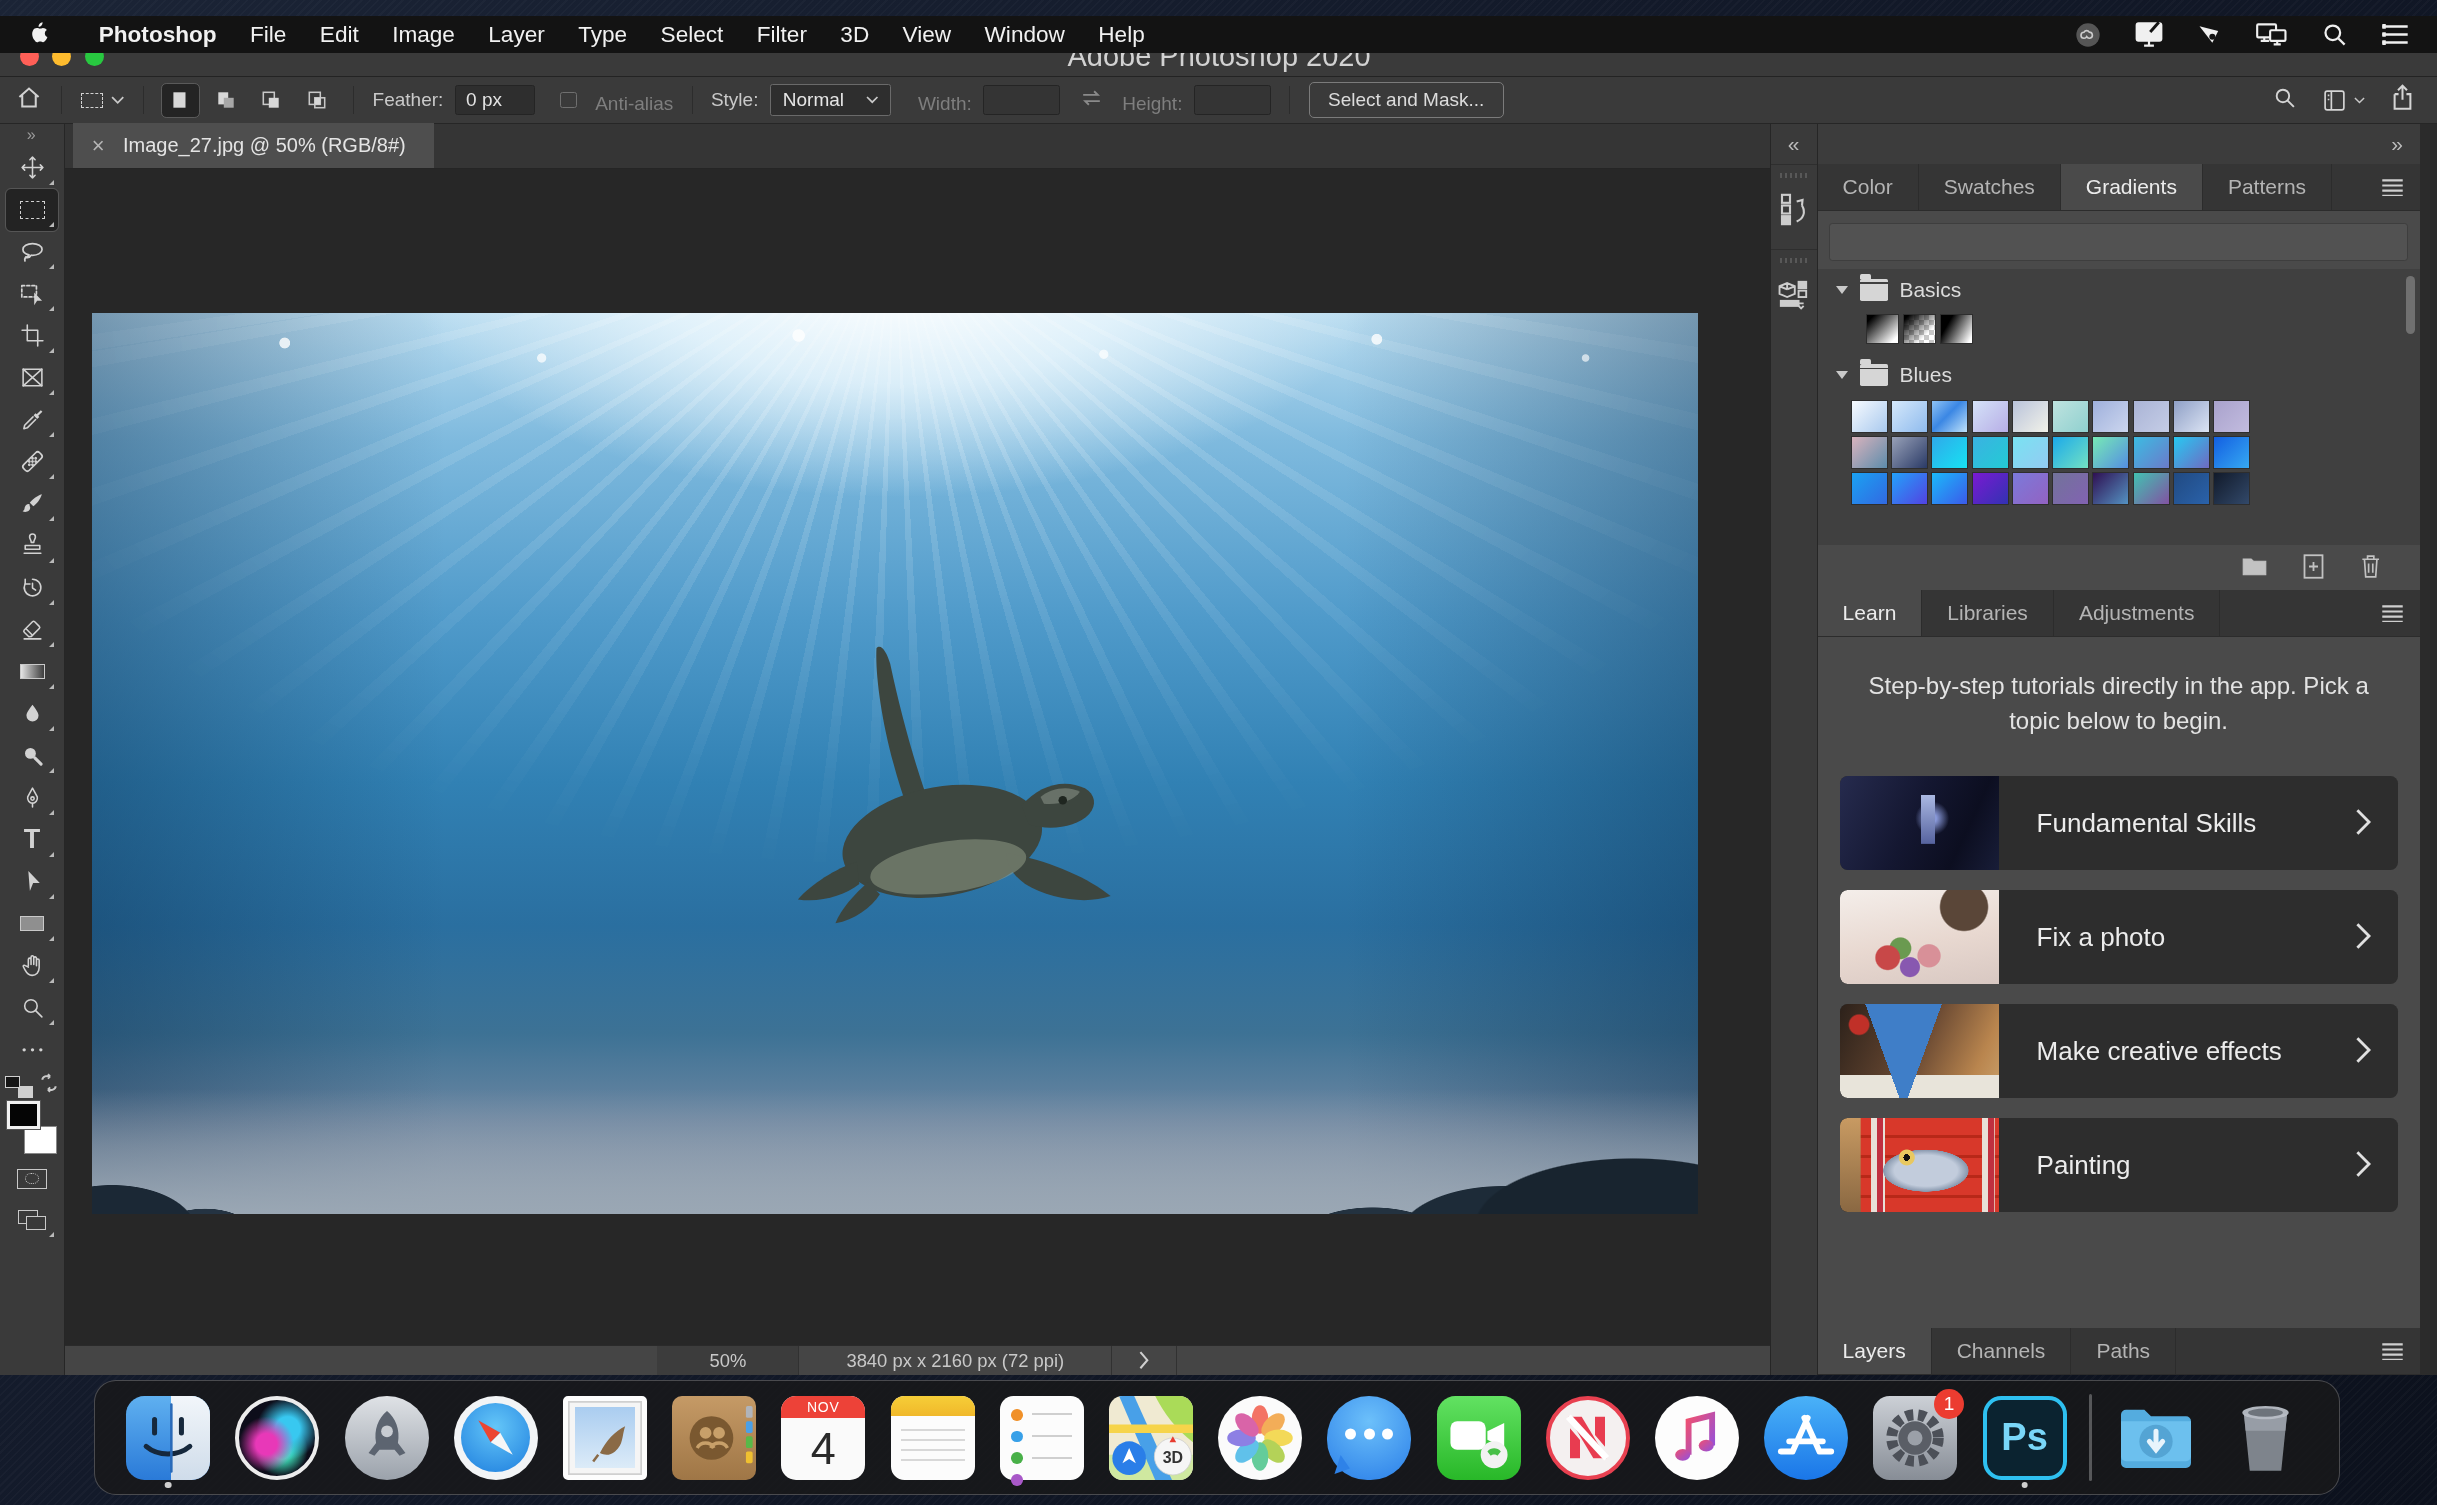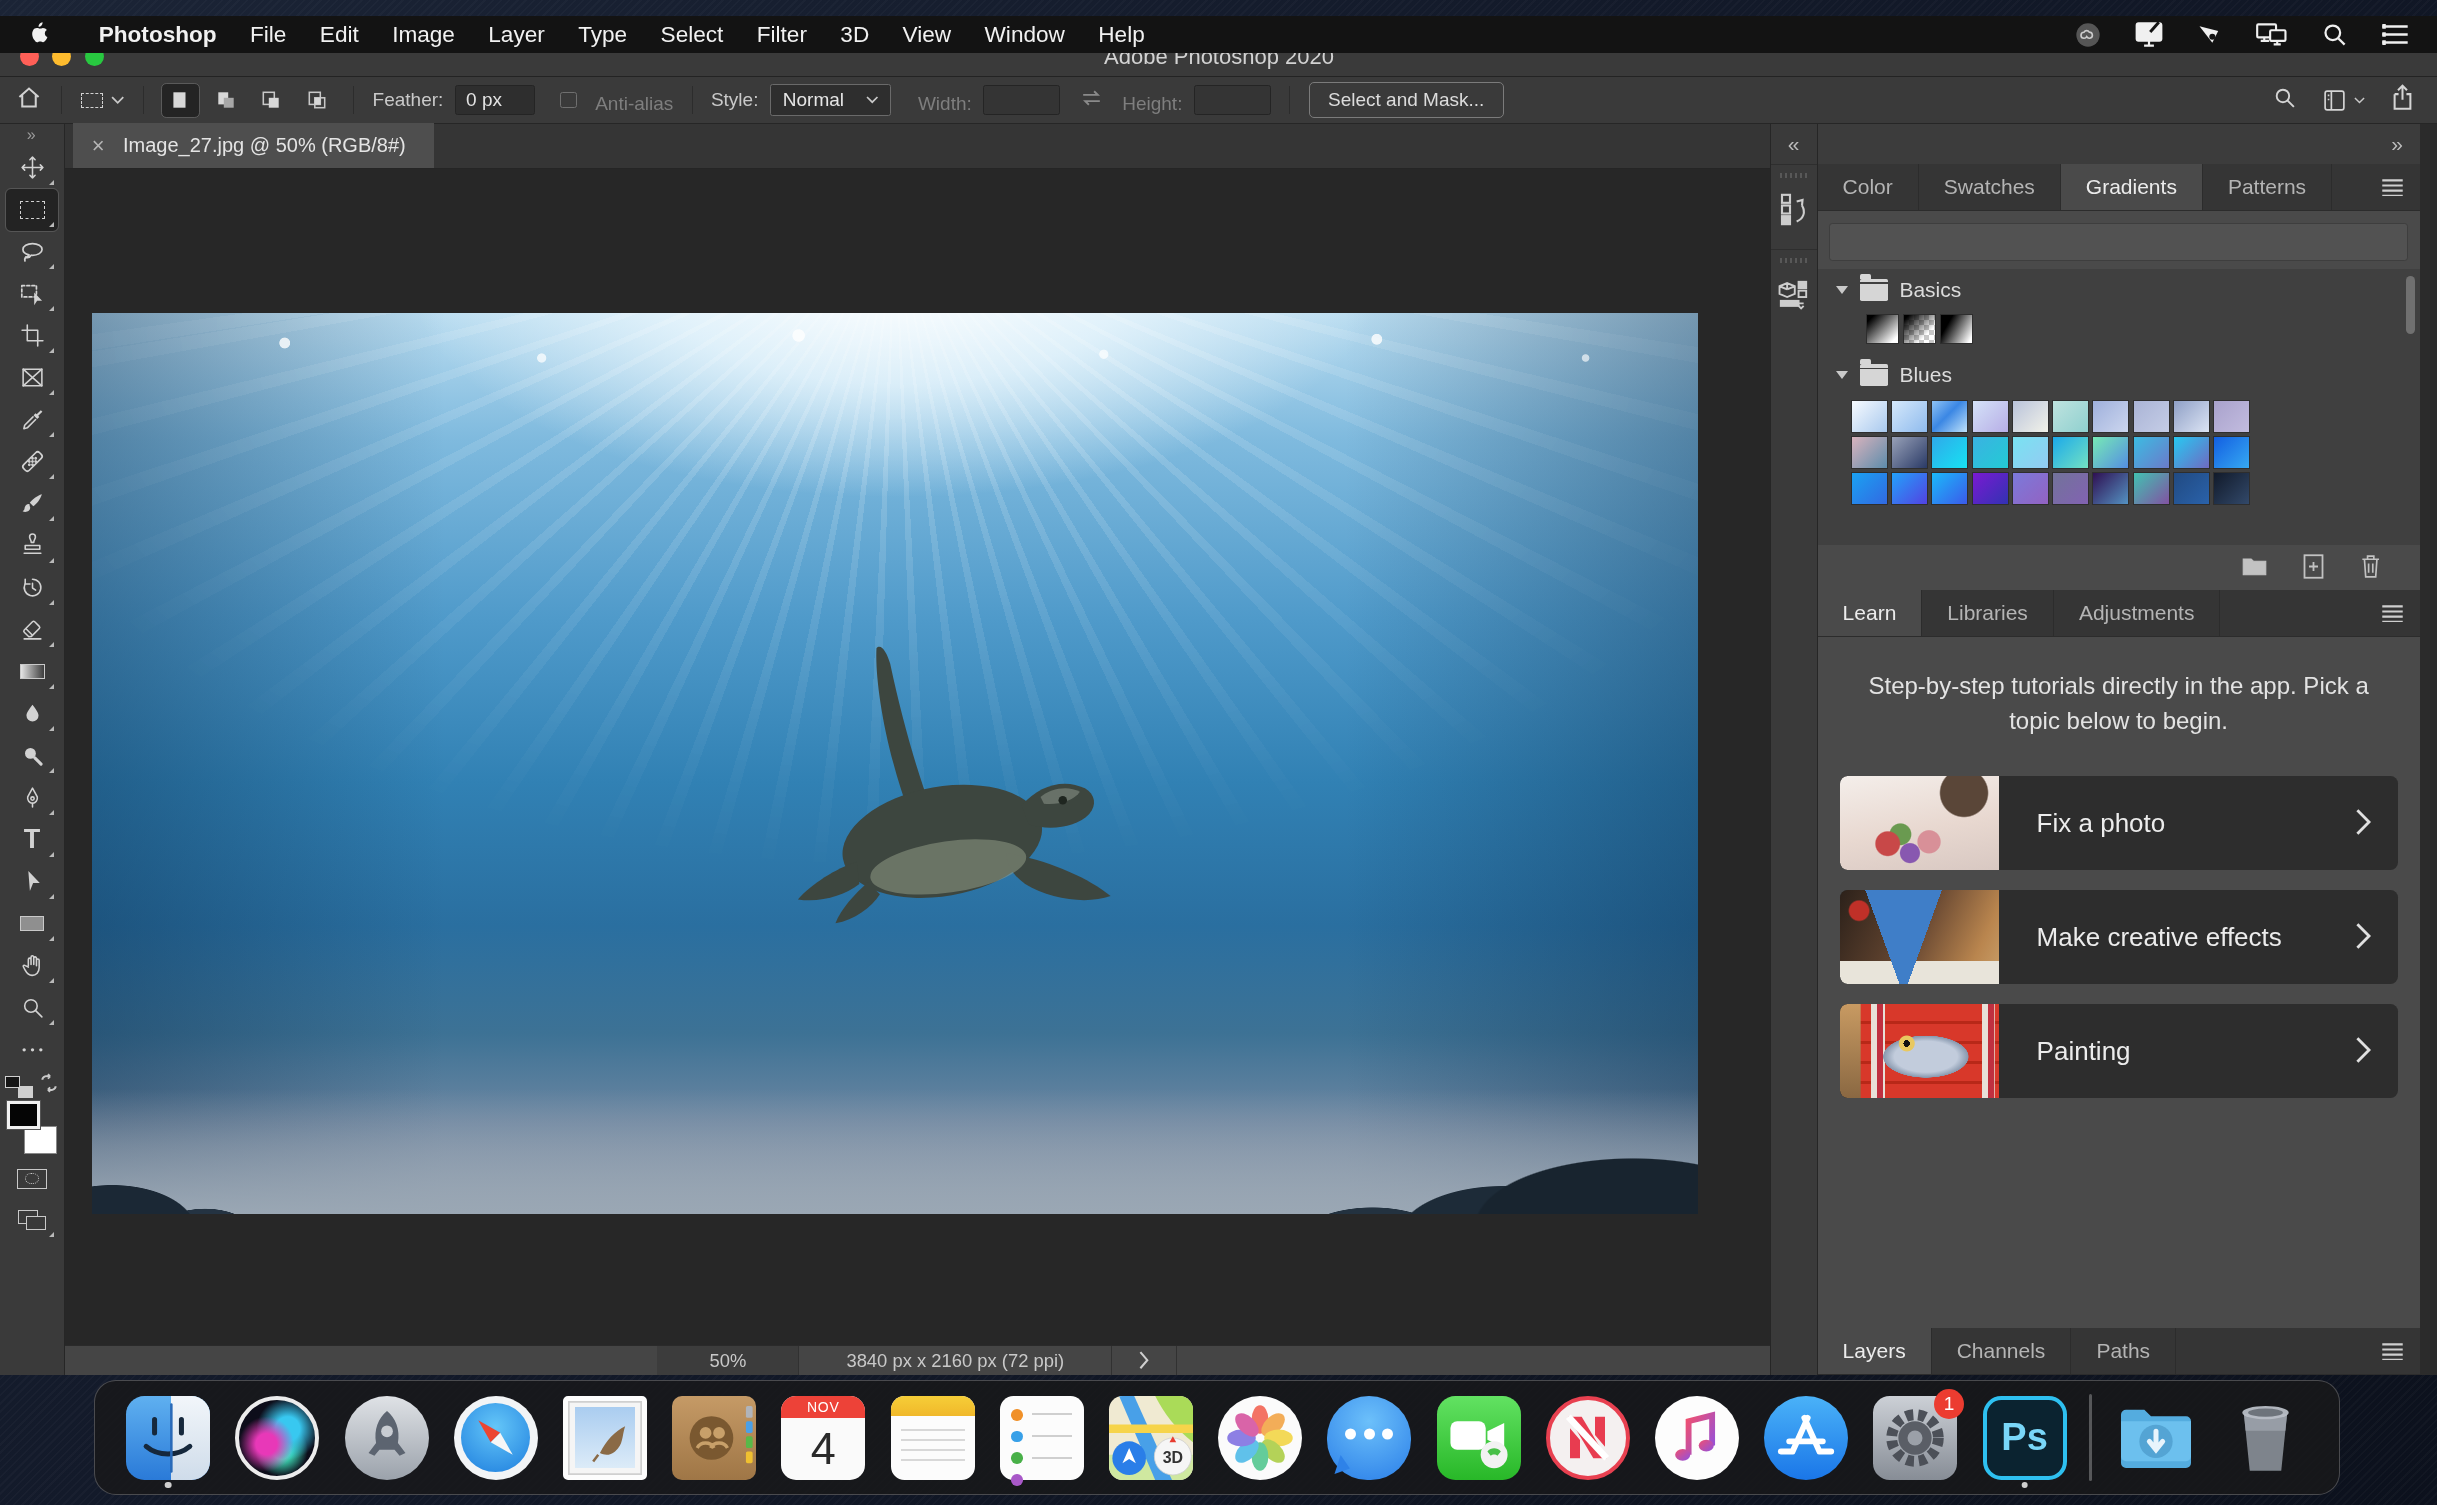--- a/index.html
+++ b/index.html
@@ -16,21 +16,21 @@
   .menu-item.app{font-weight:bold;}
   .mb-right{margin-left:auto;display:flex;align-items:center;gap:32px;padding-right:28px;color:#e8e8e8;}
   .mb-right svg{display:block;}
   
   .window{position:absolute;top:37px;left:0;width:2438px;height:1338px;background:#323232;
     display:flex;flex-direction:column;z-index:10;}
   .titlebar{height:40px;background:#3a3a3a;border-bottom:0.8px solid #232323;position:relative;
     display:flex;align-items:center;}
   .lights{display:flex;gap:13.4px;margin-left:20px;}
   .light{width:19px;height:19px;border-radius:50%;}
-  .title{position:absolute;left:0;right:0;text-align:center;color:#d2d2d2;font-size:22px;}
+  .title{position:absolute;left:0;right:0;text-align:center;color:#d2d2d2;font-size:29px;}
   
   .optionsbar{height:47px;background:#3a3a3a;border-bottom:0.8px solid #262626;display:flex;
     align-items:center;color:#c9c9c9;font-size:19px;padding-left:15px;gap:11.7px;}
   .osep{width:0.8px;height:28px;background:#2c2c2c;margin:0 6.7px;}
   .opt-field{background:#2e2e2e;border:0.8px solid #242424;border-radius:2.5px;height:30px;
     display:flex;align-items:center;padding:0 10px;color:#e2e2e2;min-width:80px;}
   .opt-field.empty{min-width:77px;background:#343434;}
   .opt-label.dis{color:#7e7e7e;margin-top:8px;}
   .checkbox{width:16.7px;height:16.7px;border:1.7px solid #6f6f6f;border-radius:2.5px;margin-right:6.7px;}
   .opt-select{background:#2e2e2e;border:0.8px solid #6a6a6a;border-radius:2.5px;height:32px;
@@ -679,20 +679,27 @@
           <span class="pmenu">
               <svg width="25" height="18.4" viewBox="0 0 22 16" stroke-width="1.8">
                 <path d="M2 2h18M2 6.5h18M2 11h18M2 15.5h18"></path>
               </svg>
             </span>
         </div>
         <div class="learn-body">
           <div class="learn-sub">Step-by-step tutorials directly in the app. Pick a topic below to begin.</div>
           <div class="cards">
             <div class="card">
+              <span class="thumb" style="background: linear-gradient(rgb(170, 184, 226), rgb(86, 99, 159)) 56% 42% / 9% 52% no-repeat, radial-gradient(circle at 58% 45%, rgb(136, 152, 216) 0px, rgb(136, 152, 216) 4%, rgba(40, 50, 100, 0) 16%), linear-gradient(115deg, rgb(38, 43, 78) 0%, rgb(20, 23, 49) 45%, rgb(12, 14, 32) 75%, rgb(24, 29, 56) 100%);"></span>
+              <span class="clabel">Fundamental Skills</span>
+              <span class="cchev"><svg width="18.4" height="28" viewBox="0 0 14 24" fill="none">
+                    <path d="M2 2l10 10L2 22"></path>
+                  </svg></span>
+            </div>
+            <div class="card">
               <span class="thumb" style="background: radial-gradient(circle at 78% 18%, rgb(90, 70, 56) 0px, rgb(90, 70, 56) 16%, rgba(90, 70, 56, 0) 17%), radial-gradient(circle at 30% 72%, rgb(200, 72, 72) 0px, rgb(200, 72, 72) 9%, rgba(200, 72, 72, 0) 10%), radial-gradient(circle at 44% 82%, rgb(136, 88, 176) 0px, rgb(136, 88, 176) 8%, rgba(136, 88, 176, 0) 9%), radial-gradient(circle at 56% 70%, rgb(216, 144, 152) 0px, rgb(216, 144, 152) 10%, rgba(216, 144, 152, 0) 11%), radial-gradient(circle at 38% 62%, rgb(106, 154, 80) 0px, rgb(106, 154, 80) 9%, rgba(106, 154, 80, 0) 10%), linear-gradient(170deg, rgb(244, 238, 234), rgb(232, 216, 208) 55%, rgb(216, 200, 194));"></span>
               <span class="clabel">Fix a photo</span>
               <span class="cchev"><svg width="18.4" height="28" viewBox="0 0 14 24" fill="none">
                     <path d="M2 2l10 10L2 22"></path>
                   </svg></span>
             </div>
             <div class="card">
               <span class="thumb" style="background: conic-gradient(from 340deg at 40% 112%, rgb(63, 126, 200) 0deg, rgb(63, 126, 200) 40deg, rgba(0, 0, 0, 0) 40deg), linear-gradient(0deg, rgb(232, 228, 218) 0px, rgb(232, 228, 218) 24%, rgba(232, 228, 218, 0) 24%), radial-gradient(circle at 12% 22%, rgb(192, 48, 40) 0px, rgb(192, 48, 40) 6%, rgba(192, 48, 40, 0) 7%), radial-gradient(circle at 24% 10%, rgb(168, 40, 32) 0px, rgb(168, 40, 32) 5%, rgba(168, 40, 32, 0) 6%), linear-gradient(115deg, rgb(44, 33, 26), rgb(107, 74, 51) 50%, rgb(185, 133, 78) 82%, rgb(202, 160, 106));"></span>
               <span class="clabel">Make creative effects</span>
               <span class="cchev"><svg width="18.4" height="28" viewBox="0 0 14 24" fill="none">

